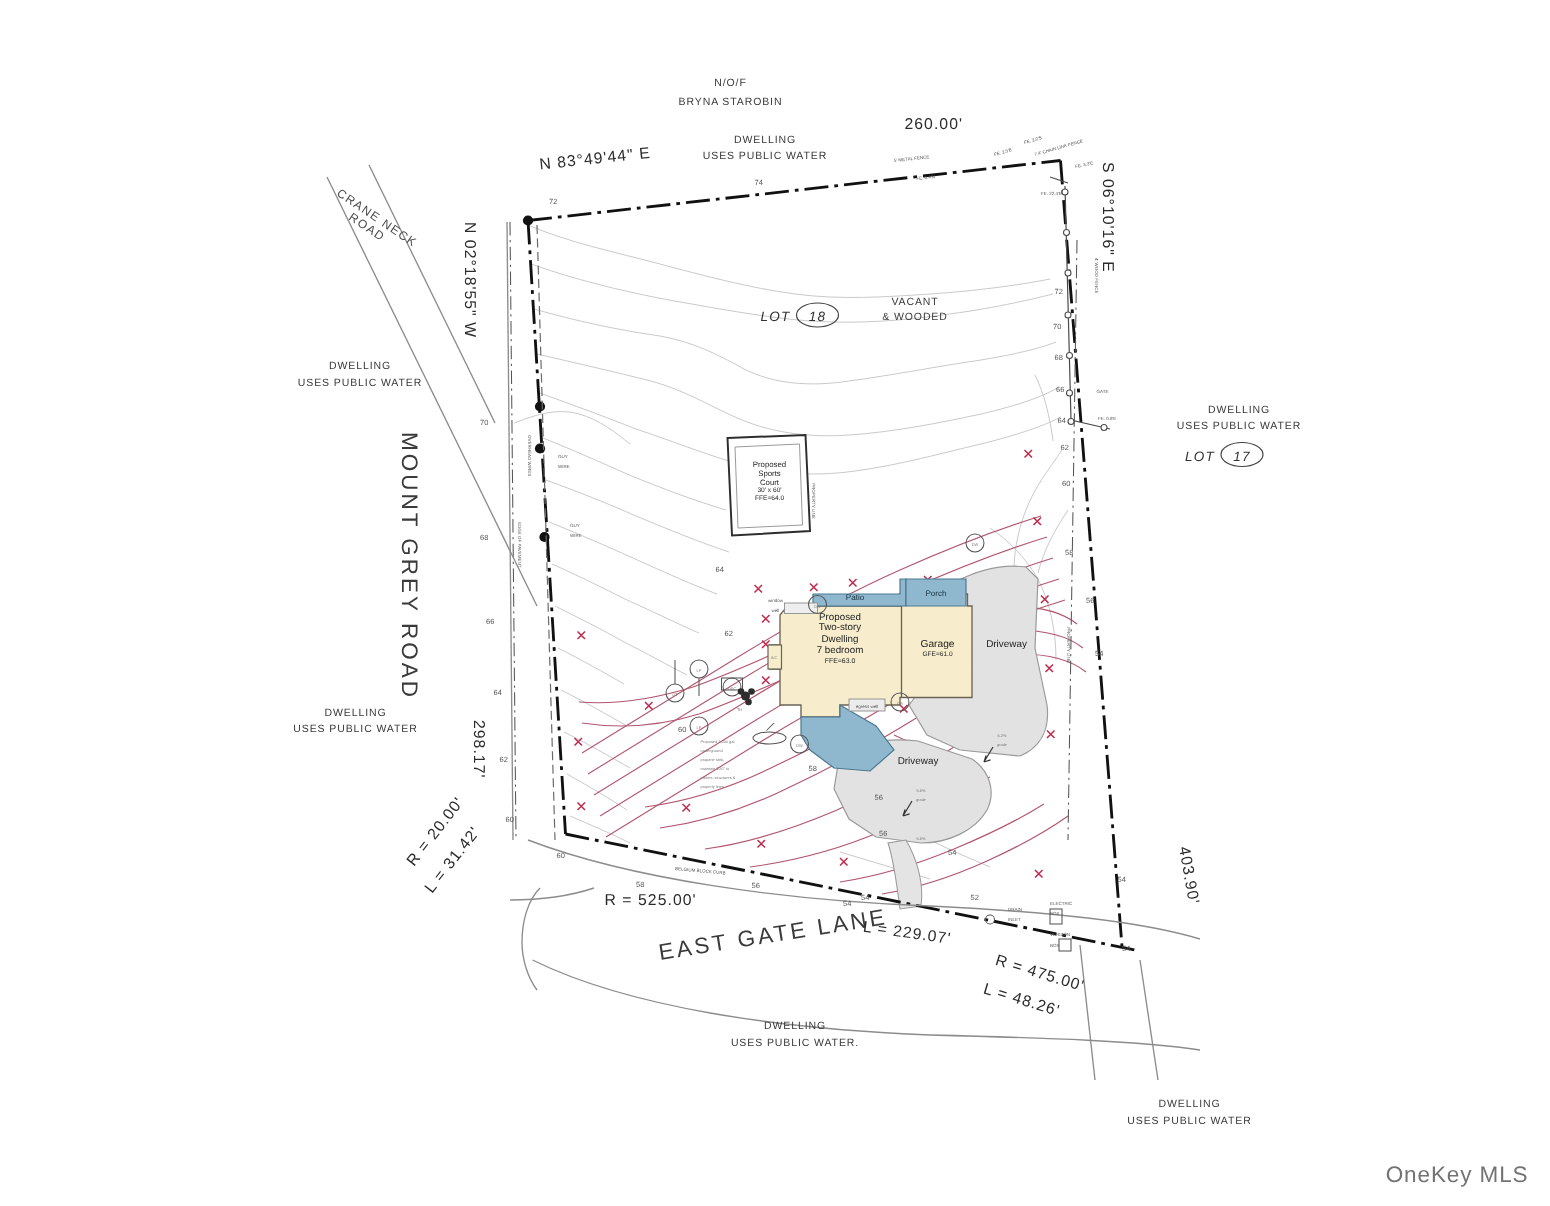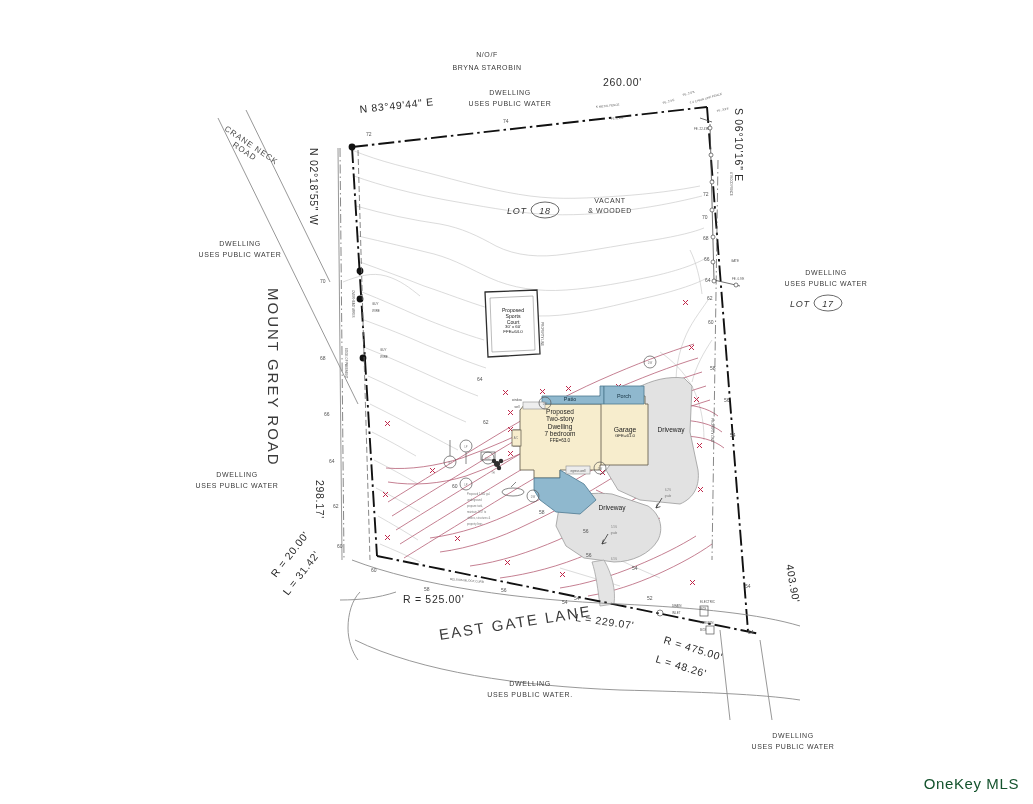--- a/index.html
+++ b/index.html
@@ -8,21 +8,21 @@
   svg{position:absolute;left:0;top:0;}
   .lbl{font-family:"Liberation Sans",sans-serif;fill:#333;}
   .tiny2{font-size:2.6px;fill:#7a7a7a;}
   .mid{font-size:7px;fill:#3a3a3a;letter-spacing:.6px;}
   .road{font-size:15px;fill:#3a3a3a;letter-spacing:2px;}
   .roadsm{font-size:8px;fill:#4a4a4a;letter-spacing:1px;}
   .bear{font-size:10.5px;fill:#2b2b2b;letter-spacing:.7px;}
   .lot{font-size:9px;fill:#333;font-style:italic;letter-spacing:.8px;}
   .fence{font-size:3px;fill:#555;}
   .cont{font-size:5px;fill:#555;}
-  .wm{position:absolute;right:14px;bottom:12px;color:#14532d;font-size:15px;letter-spacing:.6px;font-family:"Liberation Sans",sans-serif;}
+  .wm{position:absolute;right:14px;bottom:12px;color:#737373;font-size:15px;letter-spacing:.6px;font-family:"Liberation Sans",sans-serif;}
   .htmlbox{position:absolute;font-family:"Liberation Sans",sans-serif;color:#1d1d1d;text-align:center;line-height:1.12;}
 </style>
 </head>
 <body>
 
 <div id="sheet">
 
 <svg width="1033" height="804" viewBox="0 0 1033 804">
   <defs>
     <pattern id="hatchGray" width="4" height="4" patternUnits="userSpaceOnUse" patternTransform="rotate(45)">

